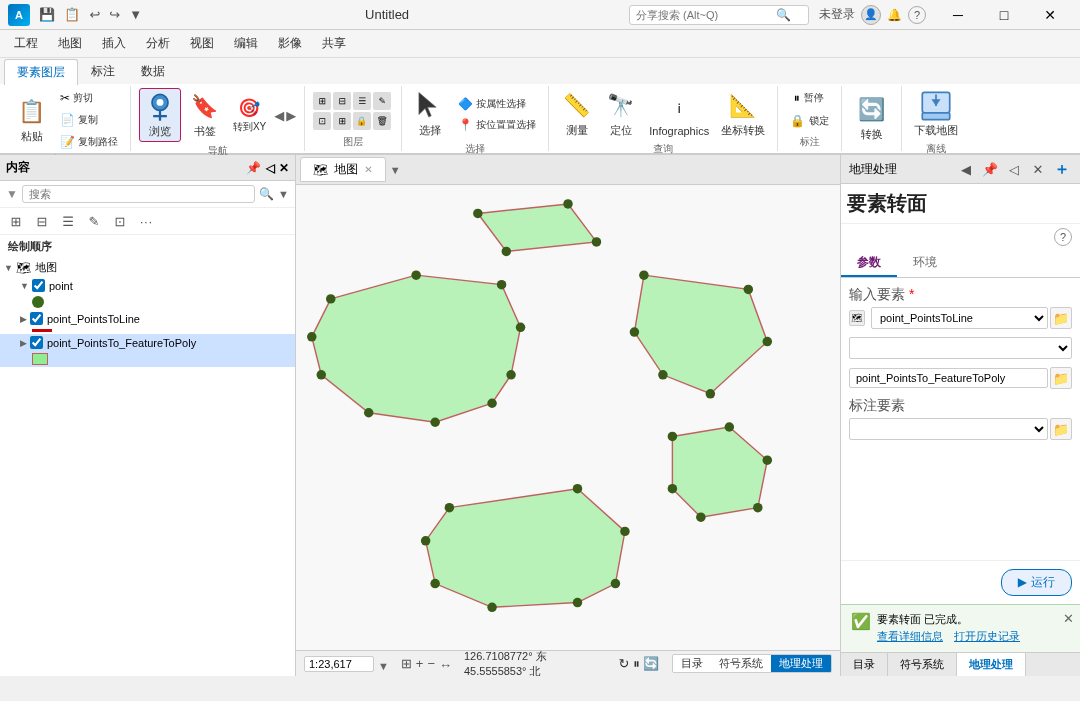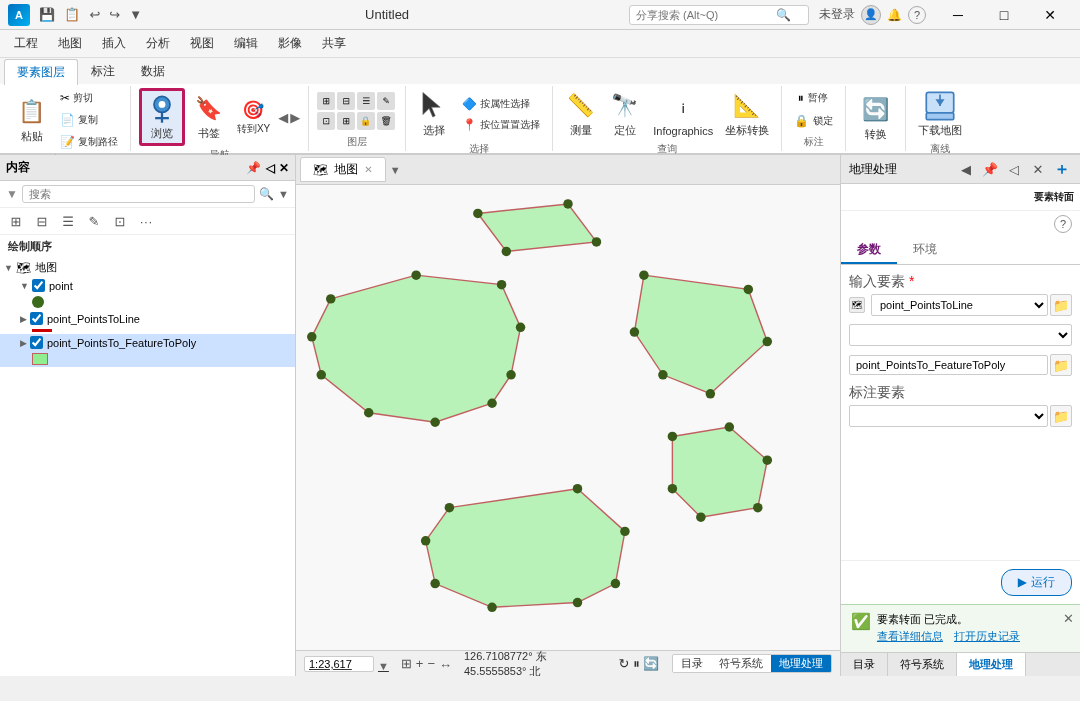--- a/index.html
+++ b/index.html
@@ -115,21 +115,21 @@
       width: 24px;
       height: 24px;
       display: flex;
       align-items: center;
       justify-content: center;
       font-size: 16px;
     }
     .ribbon-btn-label { font-size: 10px; color: #333; text-align: center; margin-top: 1px; }
     .ribbon-btn.large .ribbon-btn-icon { width: 32px; height: 32px; font-size: 22px; }
     .ribbon-btn.large .ribbon-btn-label { font-size: 11px; }
-    .ribbon-btn.active-btn { background: #e0eaf8; border: 3px solid #be185d; }
+    .ribbon-btn.active-btn { background: #e0eaf8; border: 1px solid #be185d; }
 
     
     .main-area {
       display: flex;
       height: calc(701px - 30px - 28px - 96px - 26px);
     }
 
     
     .sidebar {
       width: 296px;
@@ -244,21 +244,20 @@
       align-items: center;
       padding: 0 8px;
       gap: 12px;
       font-size: 11px;
       color: #333;
     }
     .status-scale {
       display: flex;
       align-items: flex-end;
       gap: 4px;
-      text-decoration: underline;
     }
     .scale-input {
       border: 1px solid #ccc;
       border-radius: 2px;
       padding: 1px 4px;
       font-size: 11px;
       width: 70px;
     }
     .status-coords { flex: 1; }
     .status-tabs { display: flex; gap: 0; border: 1px solid #ccc; border-radius: 2px; overflow: hidden; }
@@ -277,23 +276,23 @@
       display: flex;
       align-items: center;
       justify-content: space-between;
       padding: 4px 8px;
       background: #e8e8e8;
       border-bottom: 1px solid #ccc;
     }
     .geo-header-controls { display: flex; gap: 4px; align-items: center; }
     .geo-ctrl-btn { width: 20px; height: 20px; display: flex; align-items: center; justify-content: center; cursor: pointer; font-size: 13px; color: #555; border-radius: 2px; }
     .geo-sub-title {
-      font-size: 10px;
+      font-size: 20px;
       font-weight: bold;
-      text-align: right;
+      text-align: left;
       padding: 6px;
       border-bottom: 1px solid #eee;
       color: #222;
     }
     .geo-tabs {
       display: flex;
       border-bottom: 1px solid #ccc;
     }
     .geo-tab {
       padding: 4px 16px;

